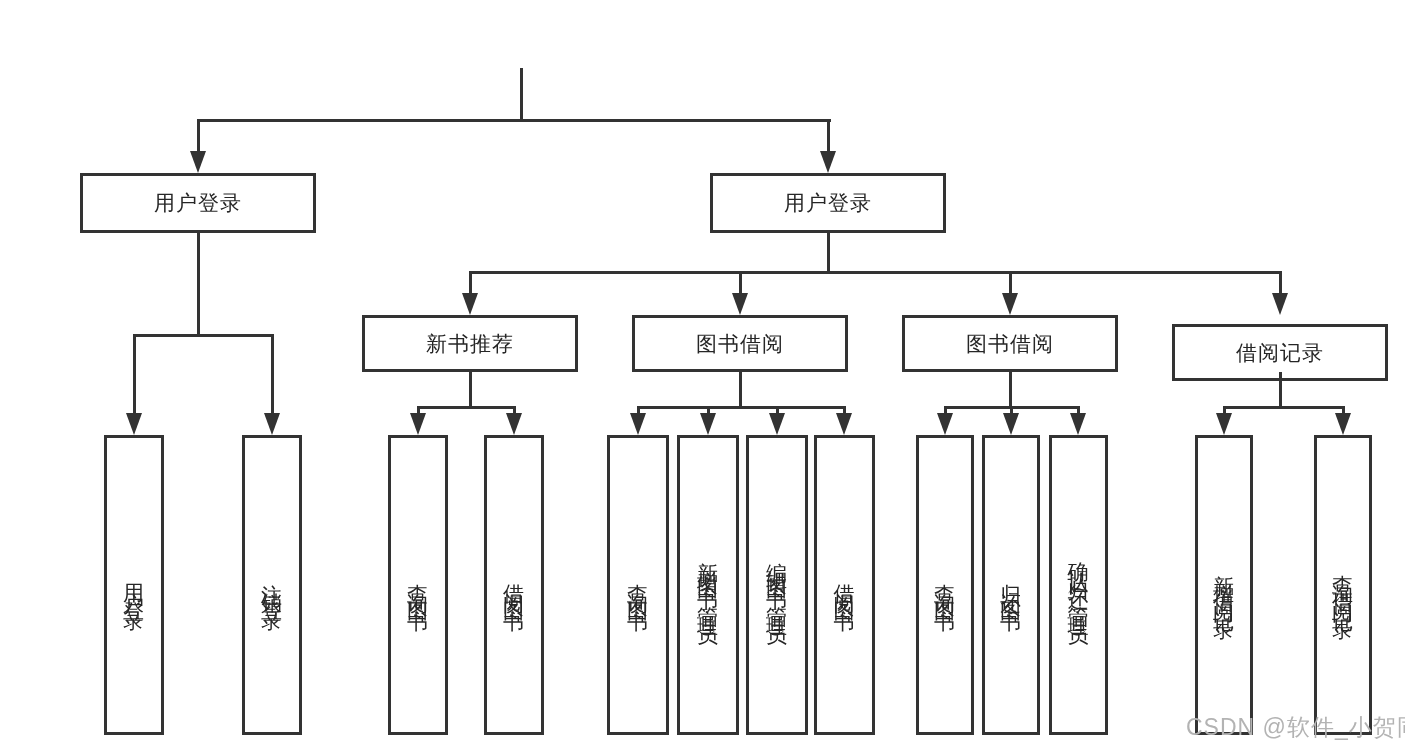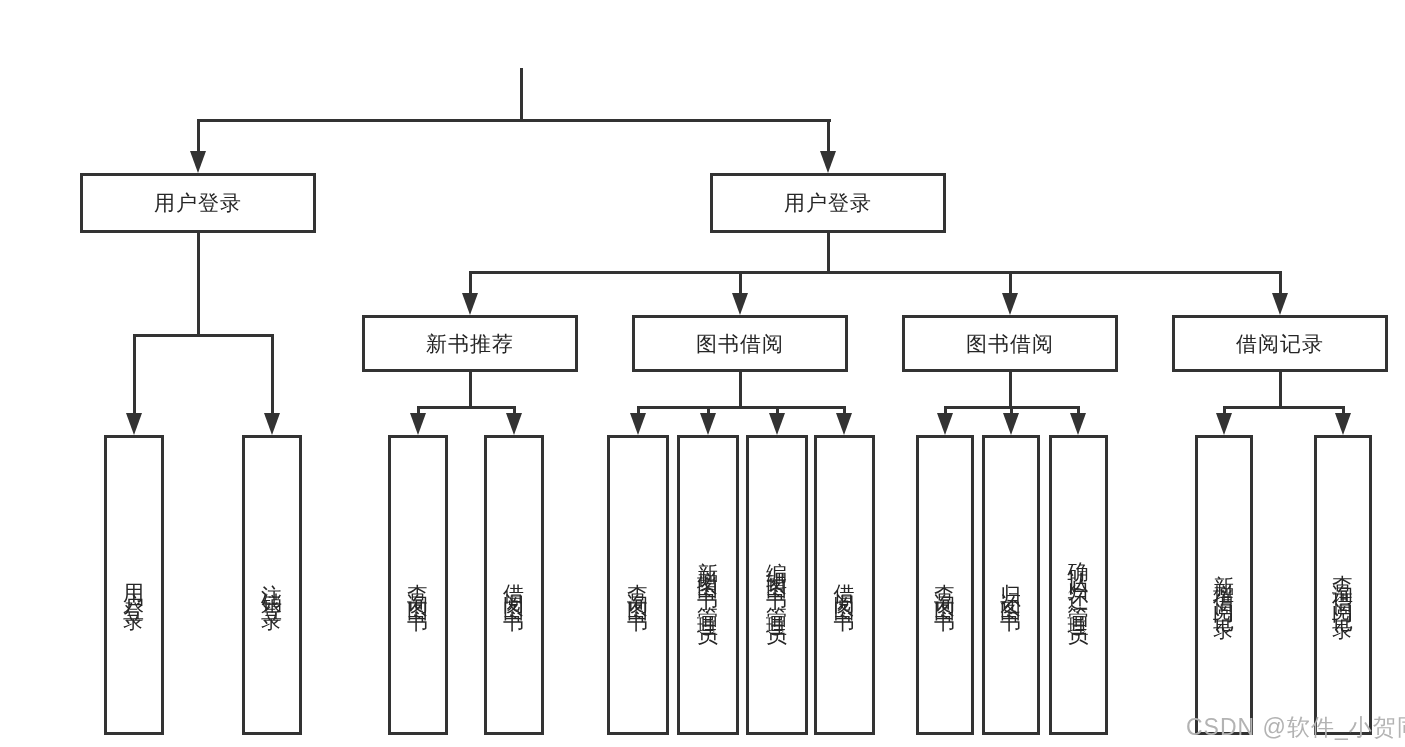--- a/index.html
+++ b/index.html
@@ -112,21 +112,21 @@
 
   <div class="hbox" style="left:632px; top:315px; width:216px; height:57px;">
     <span>图书借阅</span>
   </div>
   <div class="hbox" style="left:362px; top:315px; width:216px; height:57px;">
     <span>新书推荐</span>
   </div>
   <div class="hbox" style="left:902px; top:315px; width:216px; height:57px;">
     <span>图书借阅</span>
   </div>
-  <div class="hbox" style="left:1172px; top:315px; width:216px; height:57px;">
+  <div class="hbox" style="left:1172px; top:324px; width:216px; height:57px;">
     <span>借阅记录</span>
   </div>
 
   <div class="line" style="left:469px; top:372px; width:3px; height:37px;"></div>
   <div class="line" style="left:417px; top:406px; width:99px; height:3px;"></div>
   <div class="line" style="left:417px; top:406px; width:3px; height:10px;"></div>
   <div class="arrow" style="left:410px; top:413px;"></div>
   <div class="line" style="left:513px; top:406px; width:3px; height:10px;"></div>
   <div class="arrow" style="left:506px; top:413px;"></div>
 

